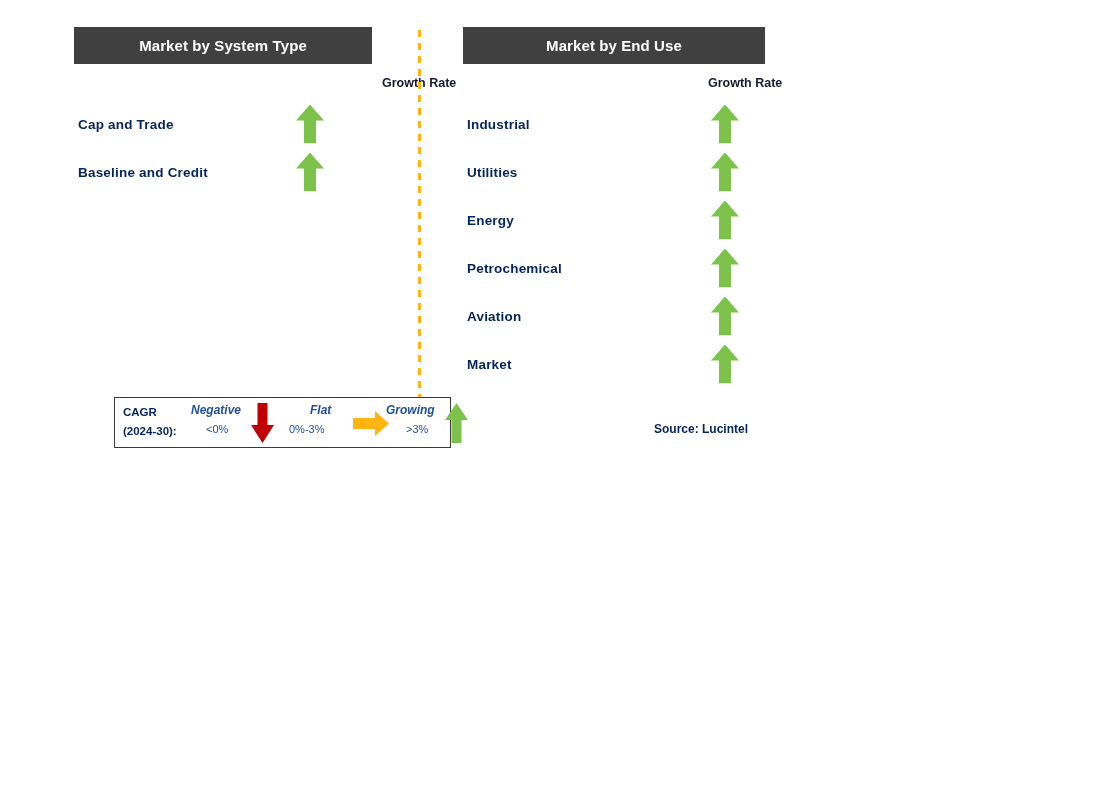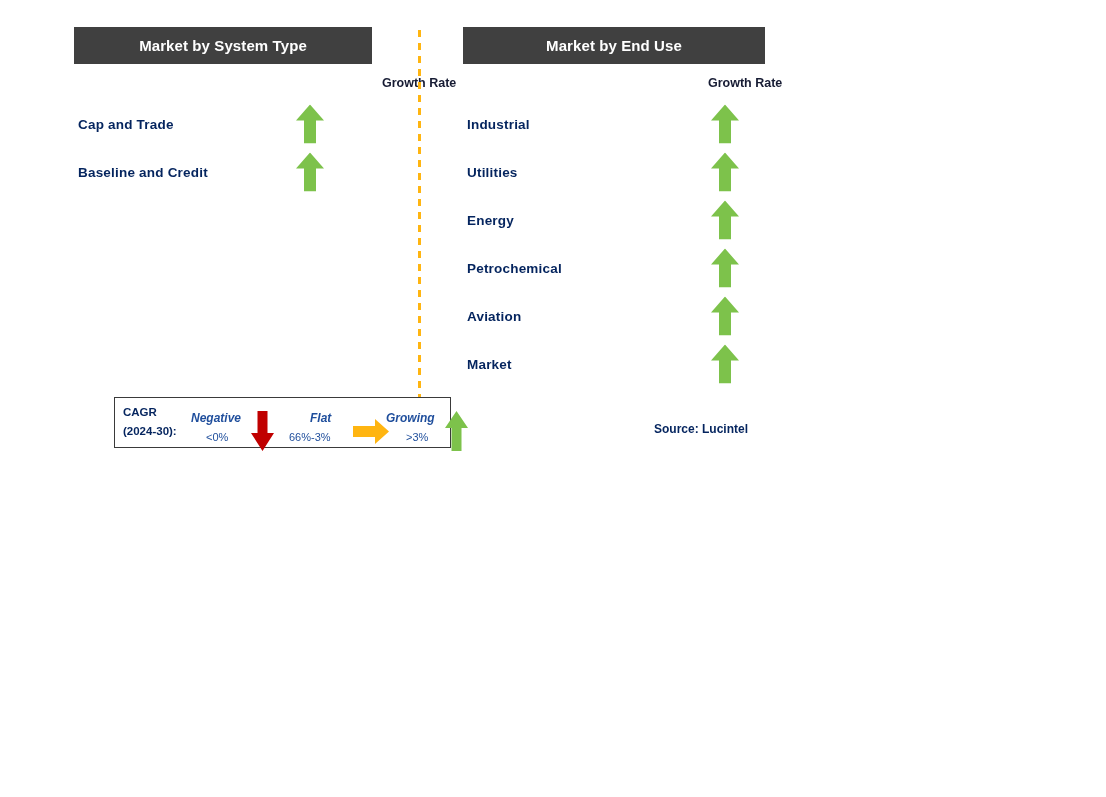--- a/index.html
+++ b/index.html
@@ -119,21 +119,21 @@
     left: 8px;
     top: 5px;
     font-size: 11.5px;
     font-weight: bold;
     color: #04245E;
     line-height: 19px;
     white-space: nowrap;
   }
   .legend-item {
     position: absolute;
-    top: 8px;
+    top: 0;
     height: 100%;
   }
   .legend-term {
     position: absolute;
     top: 5px;
     font-size: 12px;
     font-style: italic;
     font-weight: bold;
     color: #1F4E9C;
     white-space: nowrap;
@@ -252,21 +252,21 @@
   <div class="legend-item" id="legend-neg">
     <div class="legend-term">Negative</div>
     <div class="legend-range">&lt;0%</div>
     <svg class="legend-arrow" viewBox="0 0 23 40" preserveAspectRatio="none">
       <polygon points="6.5,0 16.5,0 16.5,22 23,22 11.5,40 0,22 6.5,22" fill="#C00000"></polygon>
     </svg>
   </div>
 
   <div class="legend-item" id="legend-flat">
     <div class="legend-term">Flat</div>
-    <div class="legend-range">66%-3%</div>
+    <div class="legend-range">0%-3%</div>
     <svg class="legend-arrow" viewBox="0 0 36 25" preserveAspectRatio="none">
       <polygon points="0,7 22,7 22,0 36,12.5 22,25 22,18 0,18" fill="#FFB511"></polygon>
     </svg>
   </div>
 
   <div class="legend-item" id="legend-grow">
     <div class="legend-term">Growing</div>
     <div class="legend-range">&gt;3%</div>
     <svg class="legend-arrow" viewBox="0 0 23 40" preserveAspectRatio="none">
       <polygon points="11.5,0 23,17 16.5,17 16.5,40 6.5,40 6.5,17 0,17" fill="#7DC24B"></polygon>

